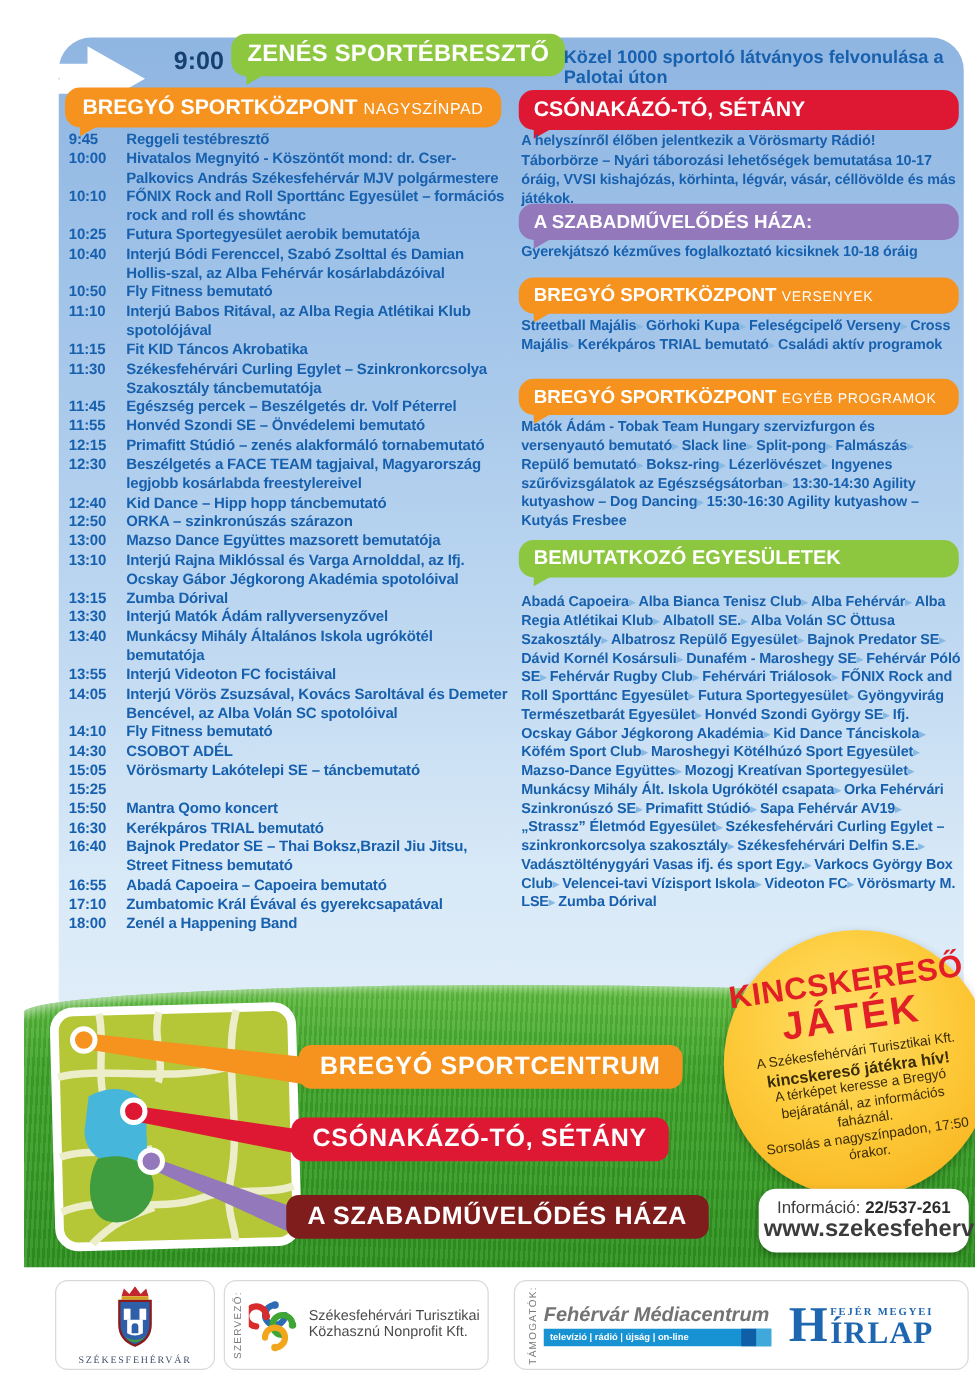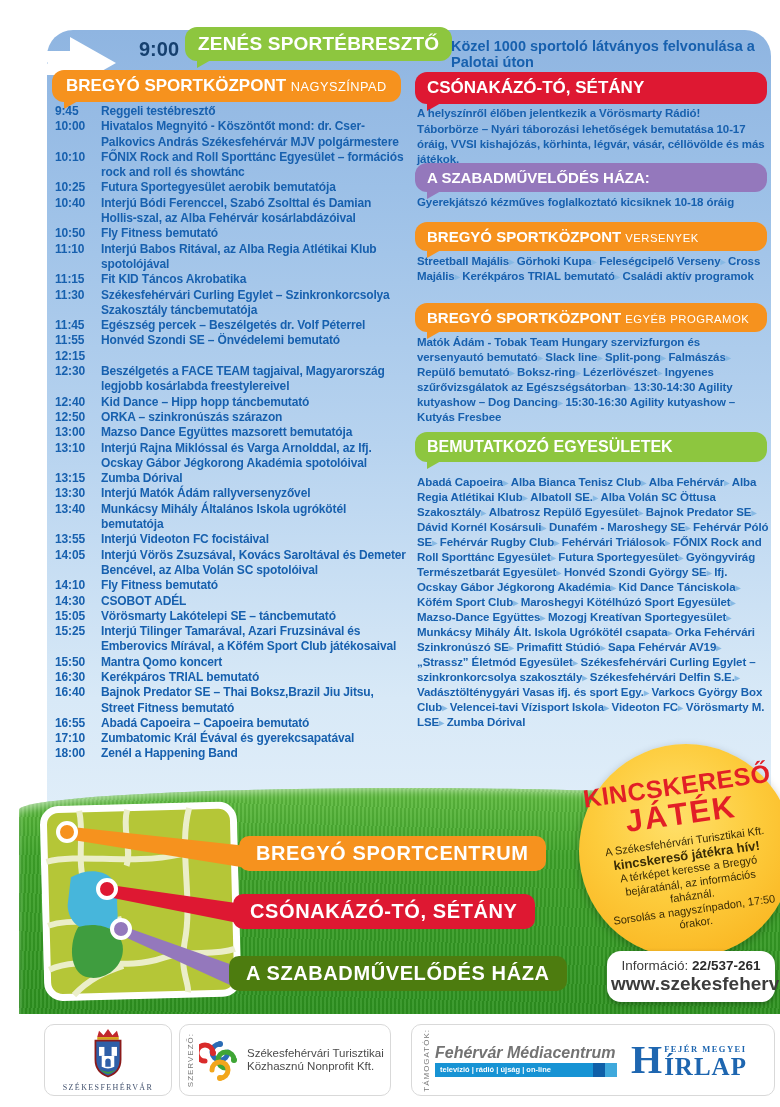--- a/index.html
+++ b/index.html
@@ -152,20 +152,21 @@
         <span>Egészség percek – Beszélgetés dr. Volf Péterrel</span>
       </div>
 
       <div class="srow">
         <span>11:55</span>
         <span>Honvéd Szondi SE – Önvédelemi bemutató</span>
       </div>
 
       <div class="srow">
         <span>12:15</span>
+        <span>Primafitt Stúdió – zenés alakformáló tornabemutató</span>
       </div>
 
       <div class="srow">
         <span>12:30</span>
         <span>Beszélgetés a FACE TEAM tagjaival, Magyarország legjobb kosárlabda freestylereivel</span>
       </div>
 
       <div class="srow">
         <span>12:40</span>
         <span>Kid Dance – Hipp hopp táncbemutató</span>
@@ -221,21 +222,20 @@
         <span>CSOBOT ADÉL</span>
       </div>
 
       <div class="srow">
         <span>15:05</span>
         <span>Vörösmarty Lakótelepi SE – táncbemutató</span>
       </div>
 
       <div class="srow">
         <span>15:25</span>
-        <span>Interjú Tilinger Tamarával, Azari Fruzsinával és Emberovics Mírával, a Köfém Sport Club játékosaival</span>
       </div>
 
       <div class="srow">
         <span>15:50</span>
         <span>Mantra Qomo koncert</span>
       </div>
 
       <div class="srow">
         <span>16:30</span>
         <span>Kerékpáros TRIAL bemutató</span>
@@ -313,21 +313,21 @@
     <polygon points="44,26 54,40 228,68 228,46" fill="#F6921E"></polygon>
     <polygon points="84,84 94,98 224,124 224,104" fill="#DE1832"></polygon>
     <polygon points="98,124 108,138 222,190 222,168" fill="#9478BC"></polygon>
     <circle cx="48" cy="32" r="9" fill="#F6921E" stroke="#FFFFFF" stroke-width="4"></circle>
     <circle cx="88" cy="89" r="9" fill="#DE1832" stroke="#FFFFFF" stroke-width="4"></circle>
     <circle cx="102" cy="129" r="9" fill="#9478BC" stroke="#FFFFFF" stroke-width="4"></circle>
   </svg>
 
   <div class="loc-badge" style="left:220px;top:836px;background:#F6921E;">BREGYÓ SPORTCENTRUM</div>
   <div class="loc-badge" style="left:214px;top:894px;background:#DE1832;">CSÓNAKÁZÓ-TÓ, SÉTÁNY</div>
-  <div class="loc-badge" style="left:210px;top:956px;background:#4d7c0f;">A SZABADMŰVELŐDÉS HÁZA</div>
+  <div class="loc-badge" style="left:210px;top:956px;background:#7f1d1d;">A SZABADMŰVELŐDÉS HÁZA</div>
 
   <div class="treasure">
     <div class="t-inner">
       <div class="t1">KINCSKERESŐ</div>
       <div class="t2">JÁTÉK</div>
       <div class="t3">A Székesfehérvári Turisztikai Kft.</div>
       <div class="t4">kincskereső játékra hív!</div>
       <div class="t3">A térképet keresse a Bregyó bejáratánál, az információs faháznál.</div>
       <div class="t3">Sorsolás a nagyszínpadon, 17:50 órakor.</div>
     </div>

